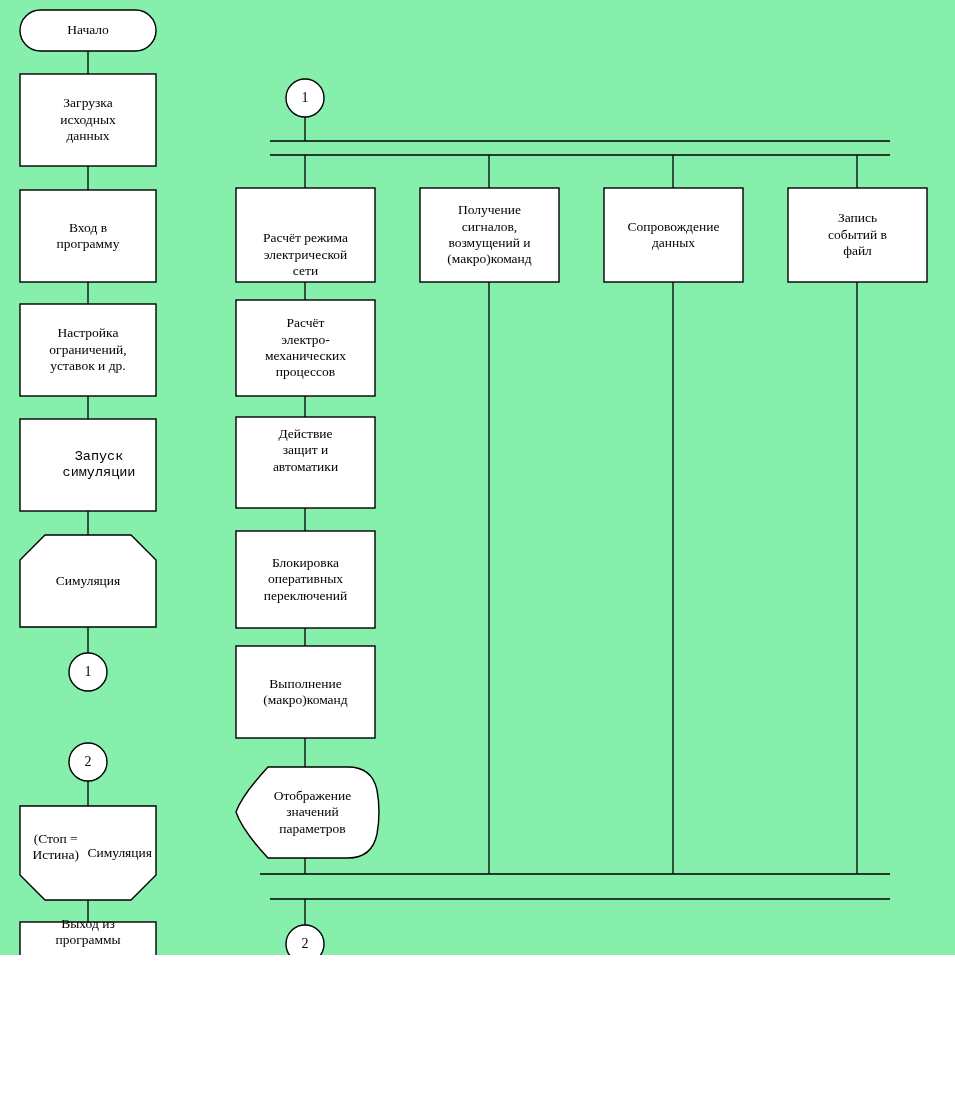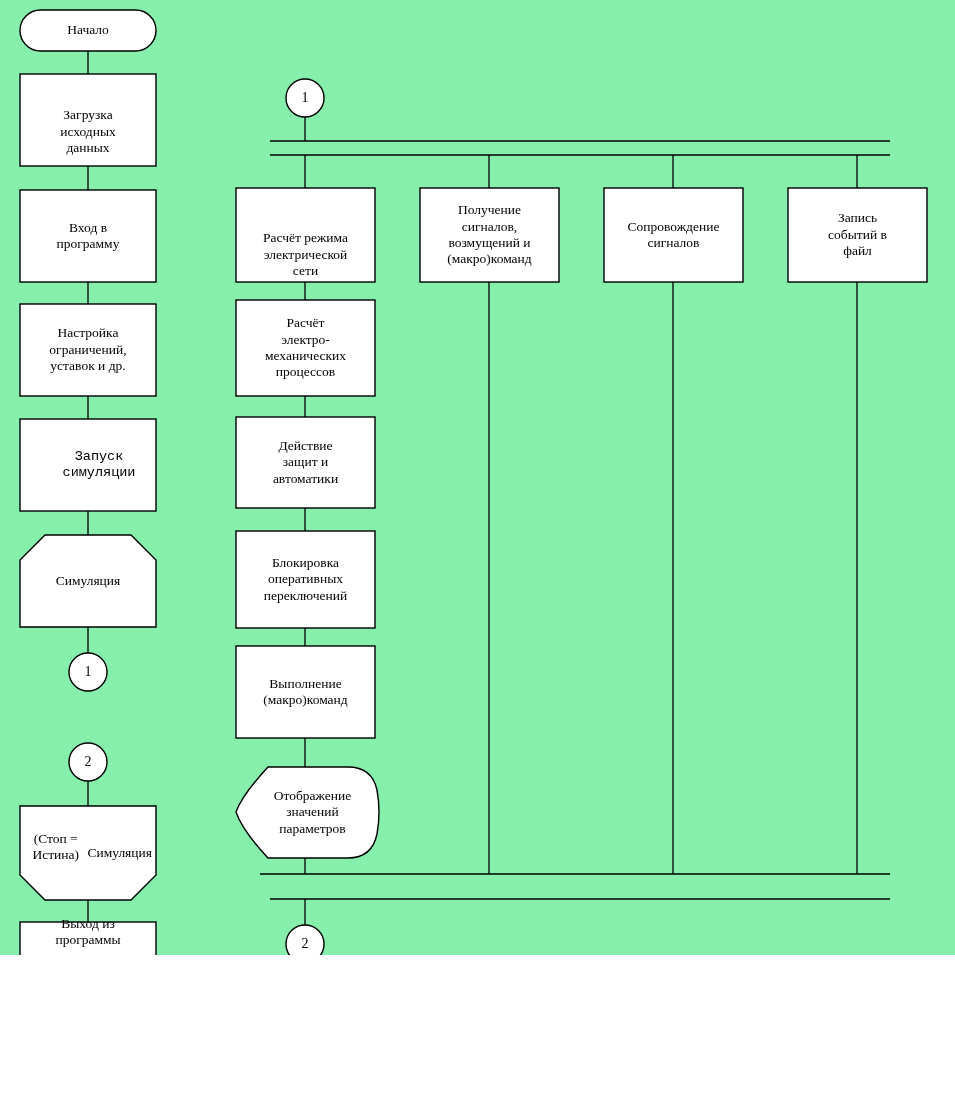--- a/index.html
+++ b/index.html
@@ -134,21 +134,21 @@
       <line x1="270" y1="899" x2="890" y2="899" stroke-width="1.7"></line>
 
       <line x1="305" y1="899" x2="305" y2="925" stroke-width="1.3"></line>
 
       <circle cx="305" cy="944" r="19"></circle>
     </g>
   </svg>
 
   <div class="node-label" style="left:20px; top:10px; width:136px; height:41px;">Начало</div>
 
-  <div class="node-label" style="left:20px; top:86px; width:136px; height:92px;border-radius:28px;">Загрузка
+  <div class="node-label" style="left:20px; top:74px; width:136px; height:92px;border-radius:28px;">Загрузка
 исходных
 данных</div>
 
   <div class="node-label" style="left:20px; top:190px; width:136px; height:92px;">Вход в
 программу</div>
 
   <div class="node-label" style="left:20px; top:304px; width:136px; height:92px;">Настройка
 ограничений,
 уставок и др.</div>
 
@@ -175,42 +175,42 @@
 
   <div class="node-label" style="left:236px; top:188px; width:139px; height:94px;margin-top:20px;">Расчёт режима
 электрической
 сети</div>
 
   <div class="node-label" style="left:236px; top:300px; width:139px; height:96px;">Расчёт
 электро-
 механических
 процессов</div>
 
-  <div class="node-label" style="left:236px; top:417px; width:139px; height:91px;">Действие
+  <div class="node-label" style="left:236px; top:405px; width:139px; height:91px;">Действие
 защит и
 автоматики</div>
 
   <div class="node-label" style="left:236px; top:531px; width:139px; height:97px;">Блокировка
 оперативных
 переключений</div>
 
   <div class="node-label" style="left:236px; top:646px; width:139px; height:92px;">Выполнение
 (макро)команд</div>
 
   <div class="node-label" style="left:243px; top:767px; width:139px; height:91px;">Отображение
 значений
 параметров</div>
 
   <div class="node-label" style="left:420px; top:188px; width:139px; height:94px;">Получение
 сигналов,
 возмущений и
 (макро)команд</div>
 
   <div class="node-label" style="left:604px; top:188px; width:139px; height:94px;">Сопровождение
-сигналов</div>
+данных</div>
 
   <div class="node-label" style="left:788px; top:188px; width:139px; height:94px;">Запись
 событий в
 файл</div>
 
   <div class="node-label conn" style="left:286px; top:925px; width:38px; height:38px;">2</div>
 
 </div>
 
 </body></html>

